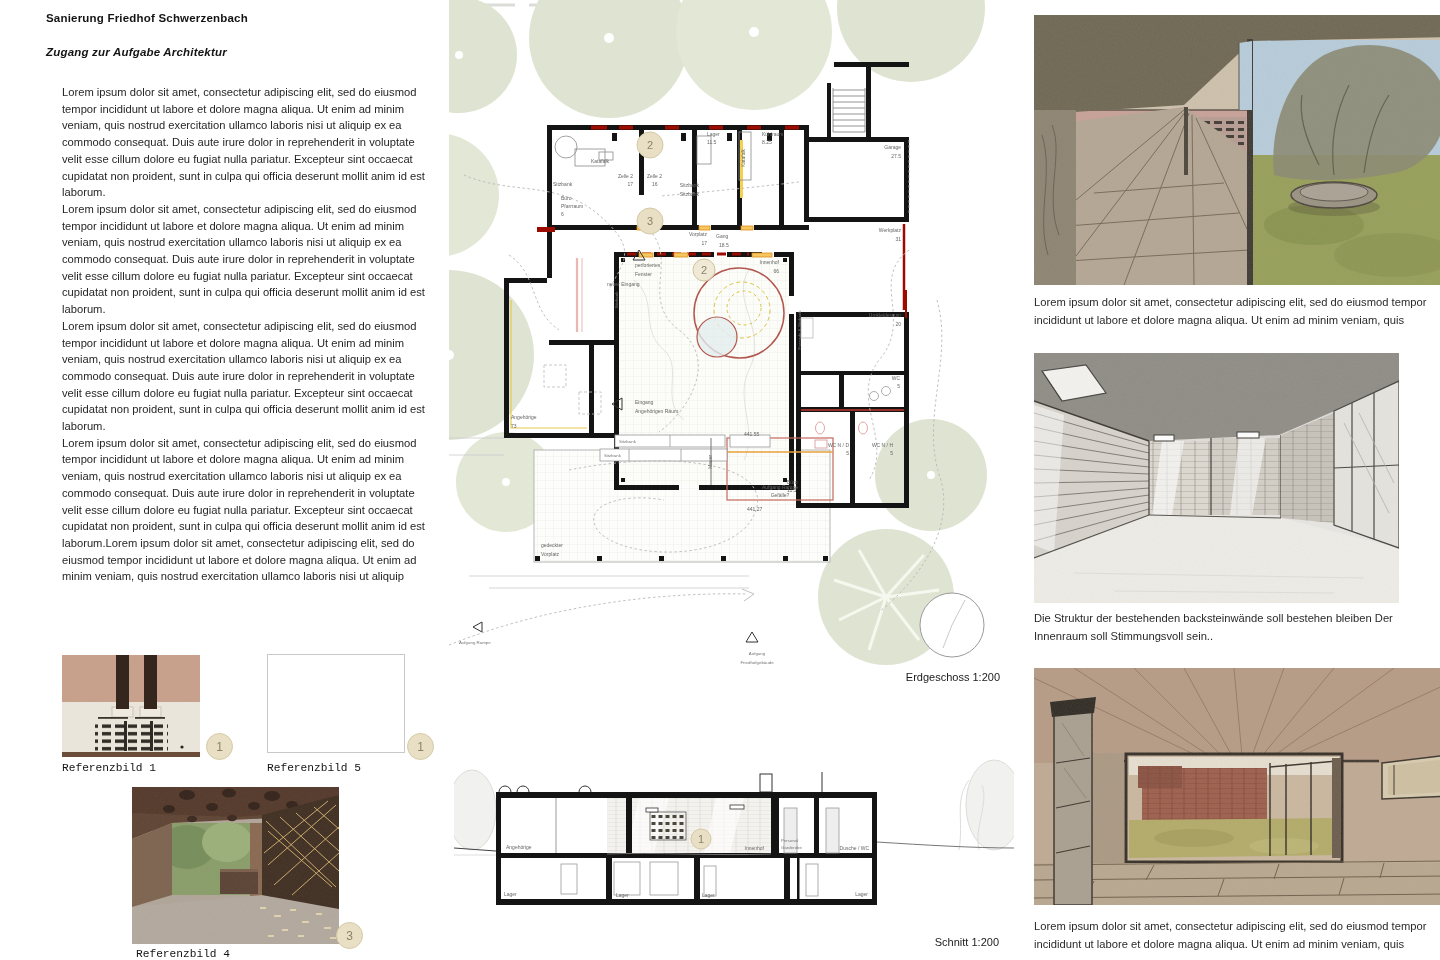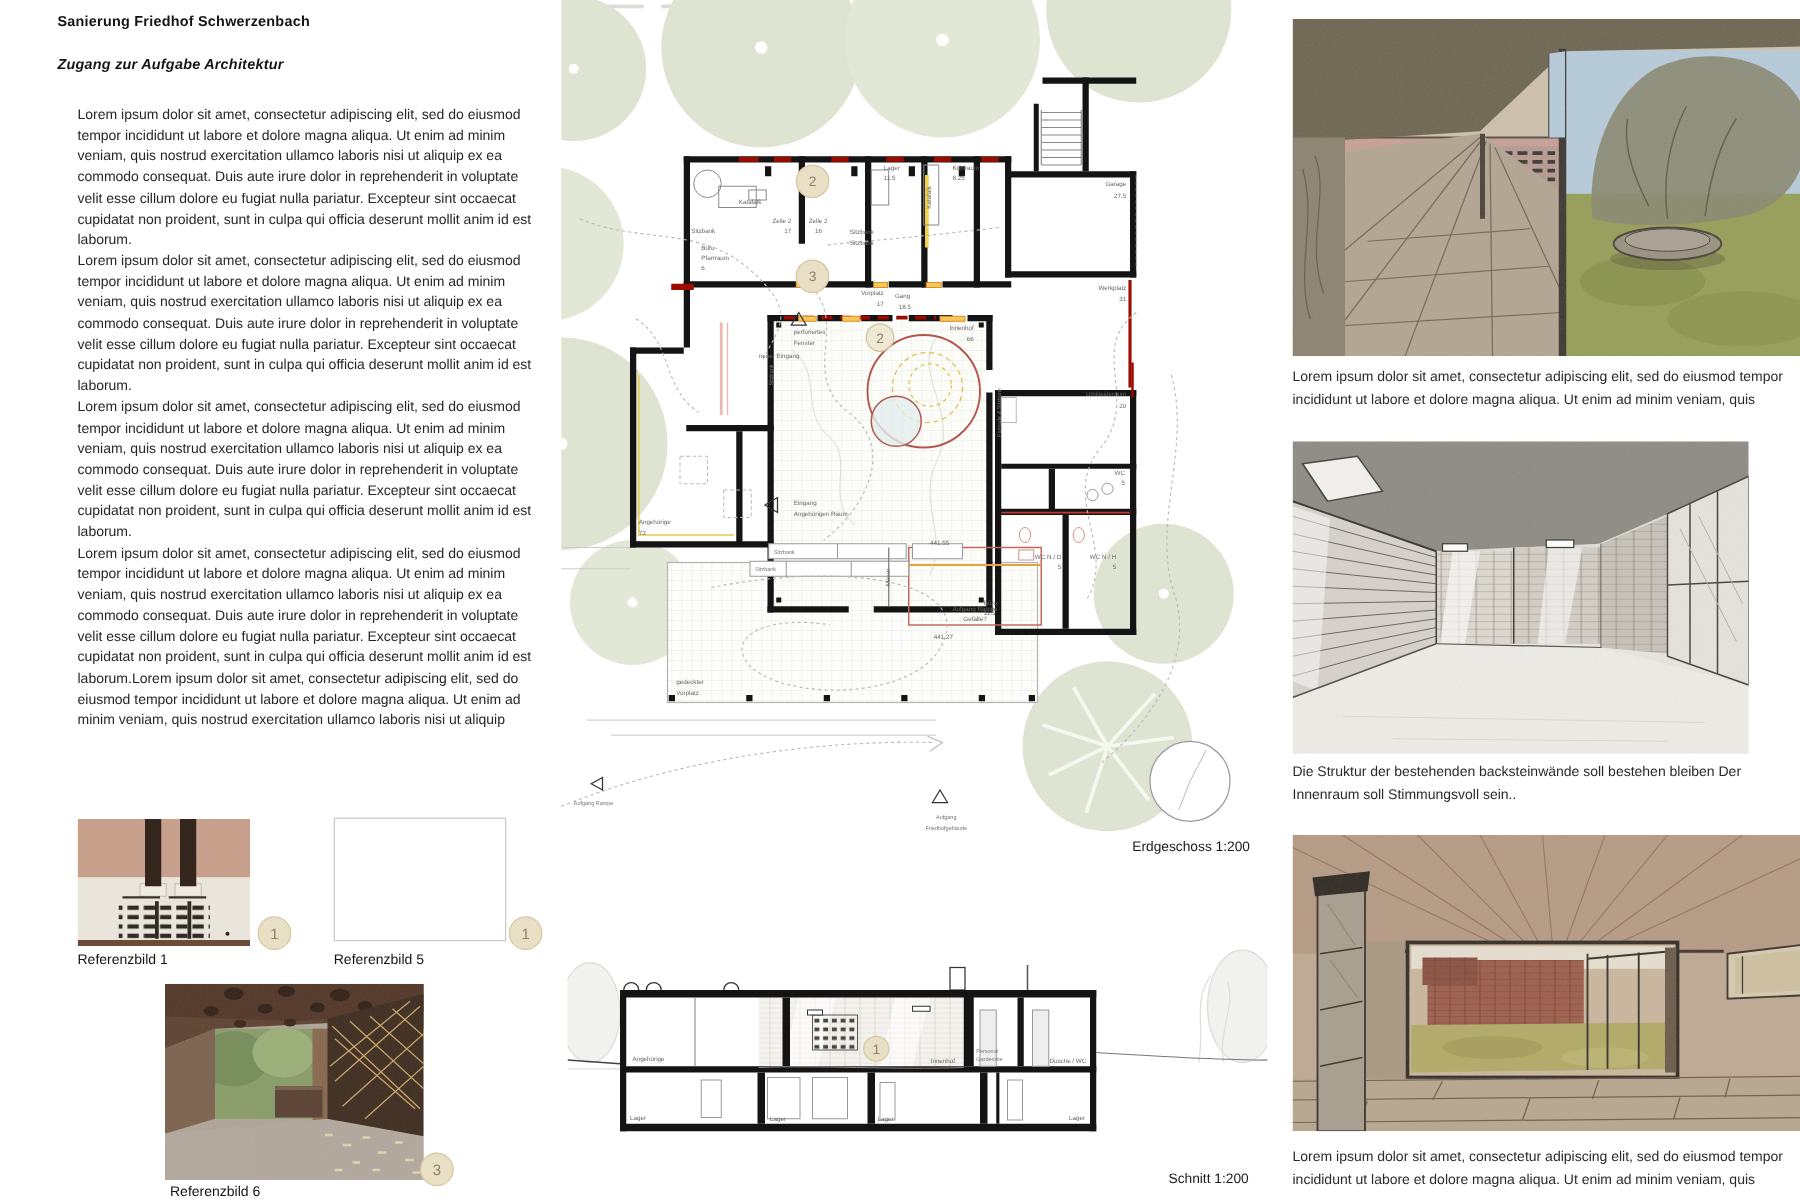--- a/index.html
+++ b/index.html
@@ -1,21 +1,21 @@
 <!DOCTYPE html>
 <html><head>
 <meta charset="utf-8">
 <style>
   html,body{margin:0;padding:0;background:#fff;}
   body{width:1440px;height:960px;overflow:hidden;font-family:"Liberation Sans",sans-serif;}
   .board{position:relative;width:1440px;height:928px;background:#ffffff;margin-left:14px;}
   .abs{position:absolute;}
   .ttl{font-size:11.5px;font-weight:bold;color:#141414;letter-spacing:.2px;}
   .bodytxt p{margin:0;font-size:11.2px;line-height:16.7px;color:#262626;}
-  .cap{font-size:11.2px;color:#141414;}
+  .cap{font-size:11.2px;color:#141414;font-family:Liberation Mono, monospace;}
   .rcap{font-size:11.2px;line-height:17.5px;color:#2a2a2a;}
   .badge{width:25px;height:25px;border-radius:50%;background:#e8dfc4;border:1px solid #d5c9a5;
          color:#8a8468;font-size:12px;display:flex;align-items:center;justify-content:center;}
   svg{display:block;font-family:"Liberation Sans",sans-serif;}
   .pl{font-size:5px;fill:#666;}
   .pls{font-size:4.4px;fill:#777;}
   .bigcap{font-size:11px;fill:#1a1a1a;}
   .bd{font-size:11px;fill:#8a8468;}
   .imgbox{overflow:hidden;}
   .ref2box{background:#fff;border:1px solid #c9c9c9;}
@@ -119,21 +119,21 @@
           <rect x="184" y="126" width="6" height="2"></rect>
         <rect x="192" y="140" width="7" height="2"></rect>
           <rect x="136" y="148" width="6" height="2"></rect>
         <rect x="166" y="148" width="6" height="2"></rect>
           <rect x="198" y="150" width="6" height="2"></rect>
       </g>
       <rect width="207" height="157" filter="url(#n3)" opacity="0.4"></rect>
     </svg>
   </div>
   <div class="abs badge" style="left:322px;top:922px;">3</div>
-  <div class="abs cap" style="left:122px;top:948px;">Referenzbild 6</div>
+  <div class="abs cap" style="left:122px;top:948px;">Referenzbild 4</div>
 
   <div class="abs" style="left:435px;top:0px;width:570px;height:700px;">
   <svg viewBox="0 0 570 700" width="570" height="700">
     <defs>
       <pattern id="pv" width="8" height="8" patternUnits="userSpaceOnUse">
         <path d="M8 0H0V8" fill="none" stroke="#e2e2de" stroke-width="0.6"></path>
       </pattern>
     </defs>
 
     <g>

